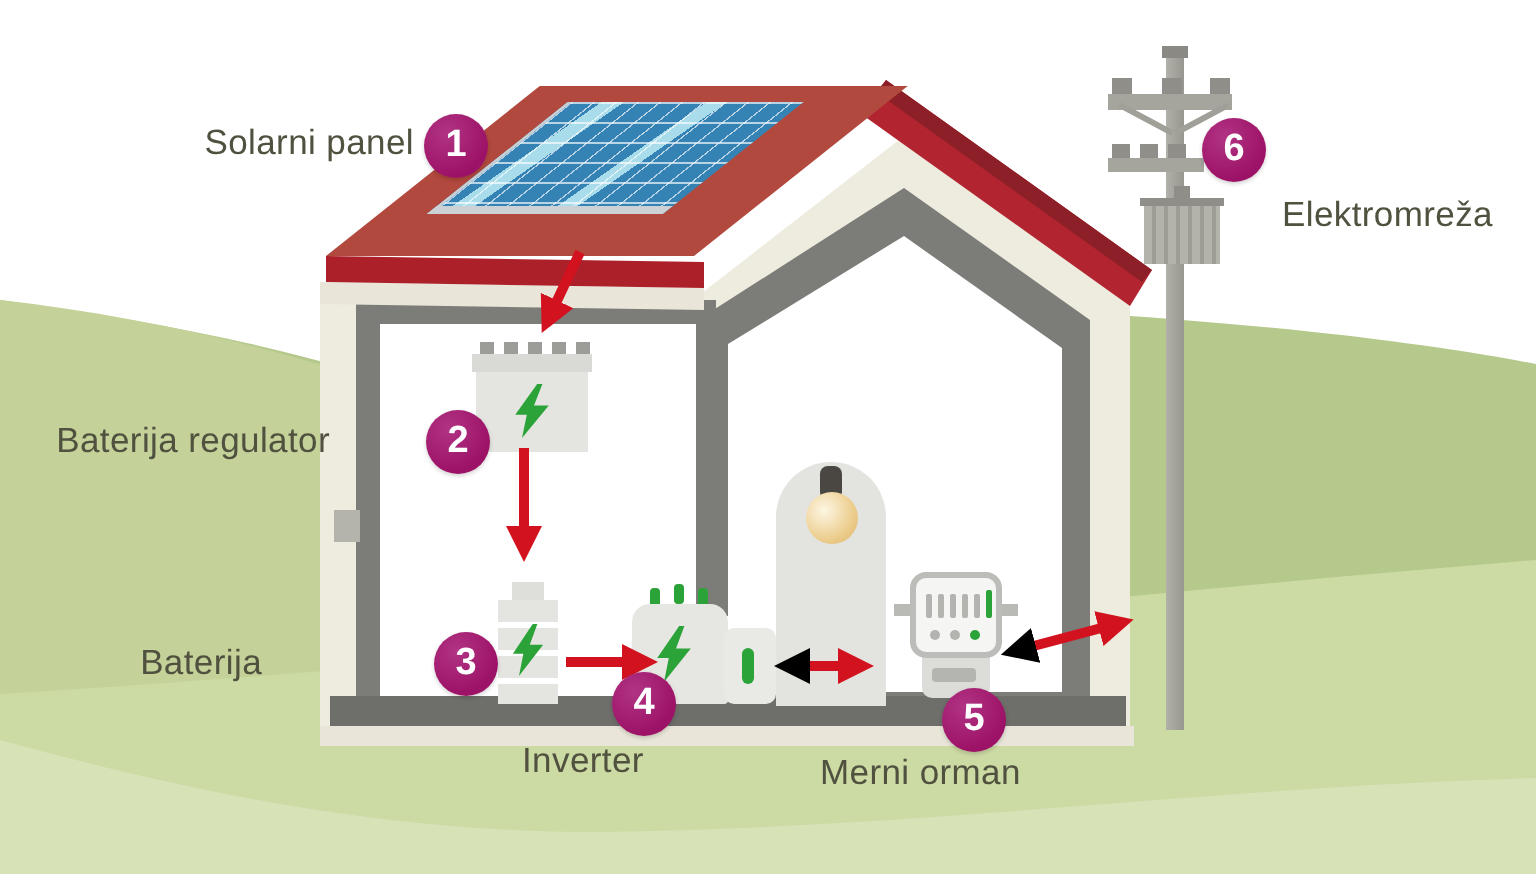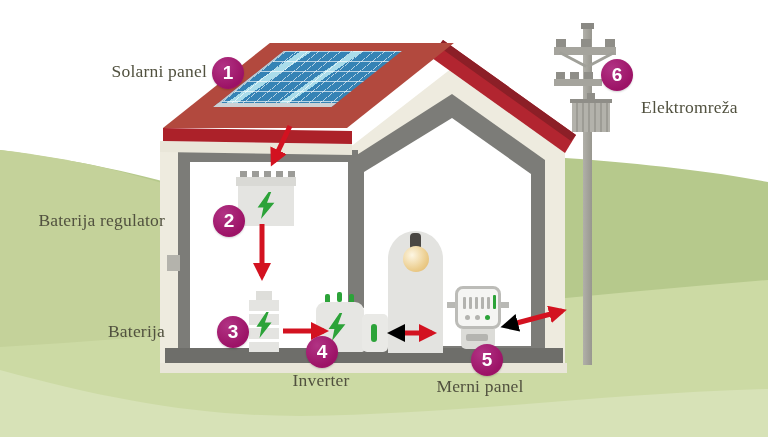--- a/index.html
+++ b/index.html
@@ -7,23 +7,23 @@
     position:relative;width:768px;height:437px;overflow:hidden;background:#ffffff;
     font-family:"Liberation Sans","DejaVu Sans",sans-serif;
   }
   #canvas *{box-sizing:border-box;}
   .abs{position:absolute;}
   svg.layer{position:absolute;left:0;top:0;pointer-events:none;}
 
   
   .lbl{
     position:absolute;white-space:nowrap;color:var(--accent_text,#51513f);
-    font-size:17.5px;letter-spacing:.2px;font-family:Liberation Serif, serif;
-  }
-  .lbl.center{text-align:center;}
+    font-size:17.5px;letter-spacing:.2px;
+  }
+  .lbl.center{text-align:left;}
 
   
   .badge{
     position:absolute;width:32px;height:32px;border-radius:50%;
     background:radial-gradient(circle at 35% 30%, #b13384 0%, var(--badge,#9c1266) 70%);
     color:#fff;font-weight:bold;font-size:19px;
     display:flex;align-items:center;justify-content:center;
     box-shadow:0 1px 2px rgba(0,0,0,.18);
   }
 
@@ -200,18 +200,18 @@
     </div>
   <div class="badge" style="left:471px;top:344px;">
       <span>5</span>
     </div>
   <div class="badge" style="left:601px;top:59px;">
       <span>6</span>
     </div>
 
   <div class="lbl" style="right:561px;top:61px;">Solarni panel</div>
   <div class="lbl" style="right:603px;top:210px;">Baterija regulator</div>
-  <div class="lbl" style="right:603px;top:321px;">Baterija</div>
+  <div class="lbl" style="right:637px;top:321px;">Baterija</div>
   <div class="lbl center" style="left:261px;top:370px;width:120px;">Inverter</div>
-  <div class="lbl center" style="left:410px;top:376px;width:140px;">Merni panel</div>
+  <div class="lbl center" style="left:410px;top:376px;width:140px;">Merni orman</div>
   <div class="lbl" style="left:641px;top:65px;margin-top:32px;">Elektromreža</div>
 
 </div>
 
 </body></html>

